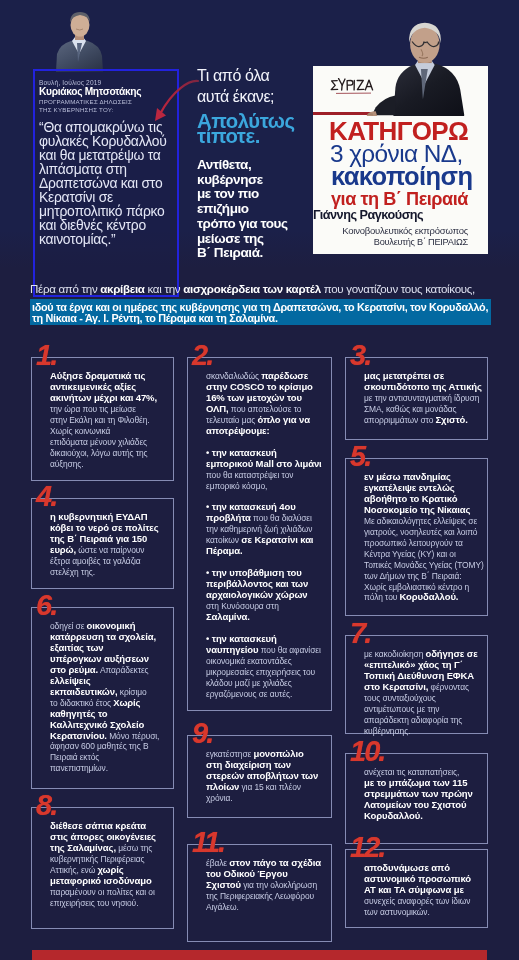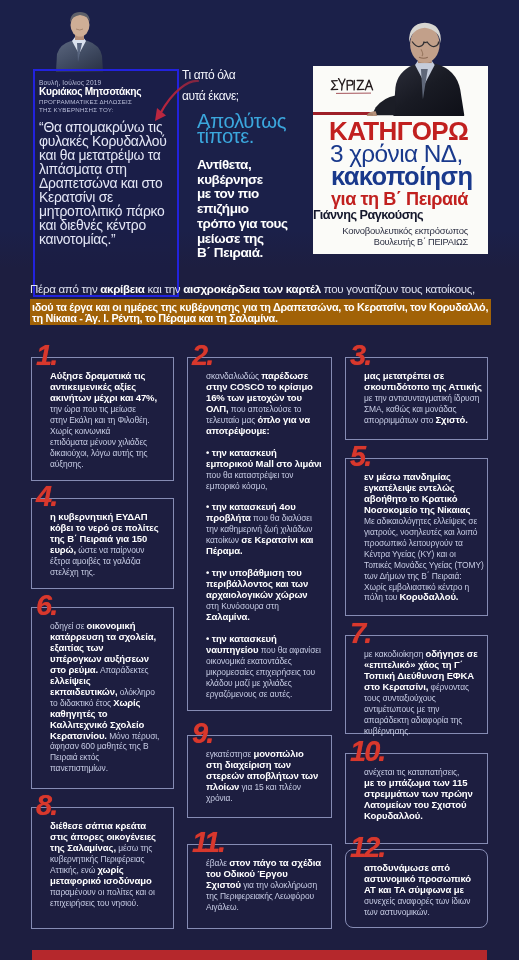--- a/index.html
+++ b/index.html
@@ -24,24 +24,24 @@
     border:2px solid #2222dd; background:rgba(26,28,72,0.42);
     padding:8px 7px 0 4px;
   }
   .qb-source { font-size:6.6px; color:#b9bed9; letter-spacing:.15px; margin-bottom:0px; }
   .qb-speaker { font-size:10.2px; font-weight:bold; color:#ffffff; letter-spacing:-.3px; margin-bottom:1px; }
   .qb-ctx { font-size:6.2px; color:#b9bed9; letter-spacing:.2px; line-height:8.4px; margin-bottom:5px;}
   .qb-quote { font-size:13.9px; color:#e4e7f6; line-height:14px; letter-spacing:-.25px; }
 
   .arrow { position:absolute; left:146px; top:74px; width:56px; height:50px; }
 
-  .hero-q { position:absolute; left:182px; top:65px; width:140px;
-    font-size:12px; color:#f2f3fb; line-height:21px; letter-spacing:-.4px; }
+  .hero-q { position:absolute; left:197px; top:65px; width:140px;
+    font-size:16px; color:#f2f3fb; line-height:21px; letter-spacing:-.4px; }
   .hero-a { position:absolute; left:197px; top:114px; width:140px;
-    font-size:20.3px; font-weight:normal; color:#3ba7dd; line-height:15.2px; letter-spacing:-.4px; }
+    font-size:20.3px; font-weight:bold; color:#3ba7dd; line-height:15.2px; letter-spacing:-.4px; }
   .hero-f { position:absolute; left:197px; top:158px; width:140px;
     font-size:13.5px; font-weight:bold; color:#ffffff; line-height:14.7px; letter-spacing:-.4px; }
 
   
   .poster { position:absolute; left:313px; top:66px; width:175px; height:188px;
      background:#fbfbf8; }
   .poster-photo { position:absolute; left:362px; top:20px; width:110px; height:96px; }
   .p-logo { position:absolute; left:17px; top:12px; width:44px; height:18px; }
   .p-rule { position:absolute; left:0px; top:46px; width:92px; height:3px; background:#9e1f28; }
   .p-h1 { position:absolute; left:16px; top:53px; font-size:26px; font-weight:bold; color:#c1201f; letter-spacing:-.6px; line-height:24px;}
@@ -49,21 +49,21 @@
   .p-h3 { position:absolute; left:18px; top:99px; font-size:25.5px; font-weight:bold; color:#19398c; letter-spacing:-.6px; line-height:23px;}
   .p-h4 { position:absolute; left:18px; top:123px; font-size:18.1px; font-weight:bold; color:#c1201f; letter-spacing:-.45px; line-height:20px;}
   .p-name { position:absolute; left:0; top:142px; width:155px; text-align:left; font-size:12.7px; font-weight:bold; color:#14172c; letter-spacing:-.5px; line-height:14px;}
   .p-role1 { position:absolute; left:0; top:160px; width:155px; text-align:right; font-size:9.5px; color:#2d3043; letter-spacing:-.25px; line-height:10px;}
   .p-role2 { position:absolute; left:0; top:171px; width:155px; text-align:right; font-size:9.2px; color:#2d3043; letter-spacing:-.25px; line-height:10px;}
 
   
   .intro { position:absolute; left:30px; top:283px; width:465px; }
   .intro .l1 { font-size:11.55px; color:#dfe2f0; line-height:12px; letter-spacing:-.3px;}
   .intro .l1 b { color:#ffffff; font-weight:bold; }
-  .intro .hlwrap { background:#a16207; display:inline-block; padding:1.5px 3px 1.5px 2px; margin-top:4px; line-height:9.6px;}
+  .intro .hlwrap { background:#0369a1; display:inline-block; padding:1.5px 3px 1.5px 2px; margin-top:4px; line-height:9.6px;}
   .intro .hl { color:#ffffff; font-size:10.85px; font-weight:bold; letter-spacing:-.3px;}
 
   
   .card { position:absolute; border:1px solid #868cb4; }
   .card .num { position:absolute; left:4px; top:-16px; font-size:29px; font-weight:bold;
      font-style:italic; color:#d8382d; letter-spacing:-2px; line-height:26px; z-index:3;
      text-shadow: 0 0 0.8px rgba(180,40,30,.9); }
   .card .body { padding:13px 4px 6px 18px; font-size:8.45px; color:#c6cbe3; line-height:10.95px; letter-spacing:-.1px; white-space:nowrap;}
   .card .cline.blank { height:10.95px; }
   .card .body b { color:#ffffff; font-weight:bold; font-size:9.5px; }
@@ -295,21 +295,21 @@
       </div>
       <div class="card" style="left: 31px; top: 607px; width: 143px; height: 182px;">
         <div class="num">6.</div>
         <div class="body">
           <div class="cline"><span>οδηγεί σε </span><b>οικονομική</b></div>
           <div class="cline"><b>κατάρρευση τα σχολεία,</b></div>
           <div class="cline"><b>εξαιτίας των</b></div>
           <div class="cline"><b>υπέρογκων αυξήσεων</b></div>
           <div class="cline"><b>στο ρεύμα.</b><span> Απαράδεκτες</span></div>
           <div class="cline"><b>ελλείψεις</b></div>
-          <div class="cline"><b>εκπαιδευτικών,</b><span> ολόκληρο</span></div>
+          <div class="cline"><b>εκπαιδευτικών,</b><span> κρίσιμο</span></div>
           <div class="cline"><span>το διδακτικό  έτος </span><b>Χωρίς</b></div>
           <div class="cline"><b>καθηγητές το</b></div>
           <div class="cline"><b>Καλλιτεχνικό Σχολείο</b></div>
           <div class="cline"><b>Κερατσινίου.</b><span> Μόνο πέρυσι,</span></div>
           <div class="cline"><span>άφησαν 600 μαθητές της Β</span></div>
           <div class="cline"><span>Πειραιά εκτός</span></div>
           <div class="cline"><span>πανεπιστημίων.</span></div>
         </div>
       </div>
       <div class="card" style="left: 345px; top: 635px; width: 143px; height: 99px;">
@@ -351,31 +351,31 @@
       <div class="card" style="left: 345px; top: 753px; width: 143px; height: 91px;">
         <div class="num">10.</div>
         <div class="body">
           <div class="cline"><span>ανέχεται τις καταπατήσεις,</span></div>
           <div class="cline"><b>με το μπάζωμα των 115</b></div>
           <div class="cline"><b>στρεμμάτων των πρώην</b></div>
           <div class="cline"><b>Λατομείων του Σχιστού</b></div>
           <div class="cline"><b>Κορυδαλλού.</b></div>
         </div>
       </div>
-      <div class="card" style="left: 187px; top: 844px; width: 145px; height: 85px;">
+      <div class="card" style="left: 187px; top: 844px; width: 145px; height: 98px;">
         <div class="num">11.</div>
         <div class="body">
           <div class="cline"><span>έβαλε </span><b>στον πάγο τα σχέδια</b></div>
           <div class="cline"><b>του Οδικού Έργου</b></div>
           <div class="cline"><b>Σχιστού</b><span> για την ολοκλήρωση</span></div>
           <div class="cline"><span>της Περιφερειακής Λεωφόρου</span></div>
           <div class="cline"><span>Αιγάλεω.</span></div>
         </div>
       </div>
-      <div class="card" style="left: 345px; top: 849px; width: 143px; height: 79px; border-radius: 8px;">
+      <div class="card" style="left: 345px; top: 849px; width: 143px; height: 79px;">
         <div class="num">12.</div>
         <div class="body">
           <div class="cline"><b>αποδυνάμωσε από</b></div>
           <div class="cline"><b>αστυνομικό προσωπικό</b></div>
           <div class="cline"><b>ΑΤ και ΤΑ σύμφωνα με</b></div>
           <div class="cline"><span>συνεχείς αναφορές των ίδιων</span></div>
           <div class="cline"><span>των αστυνομικών.</span></div>
         </div>
       </div>
     </div>

